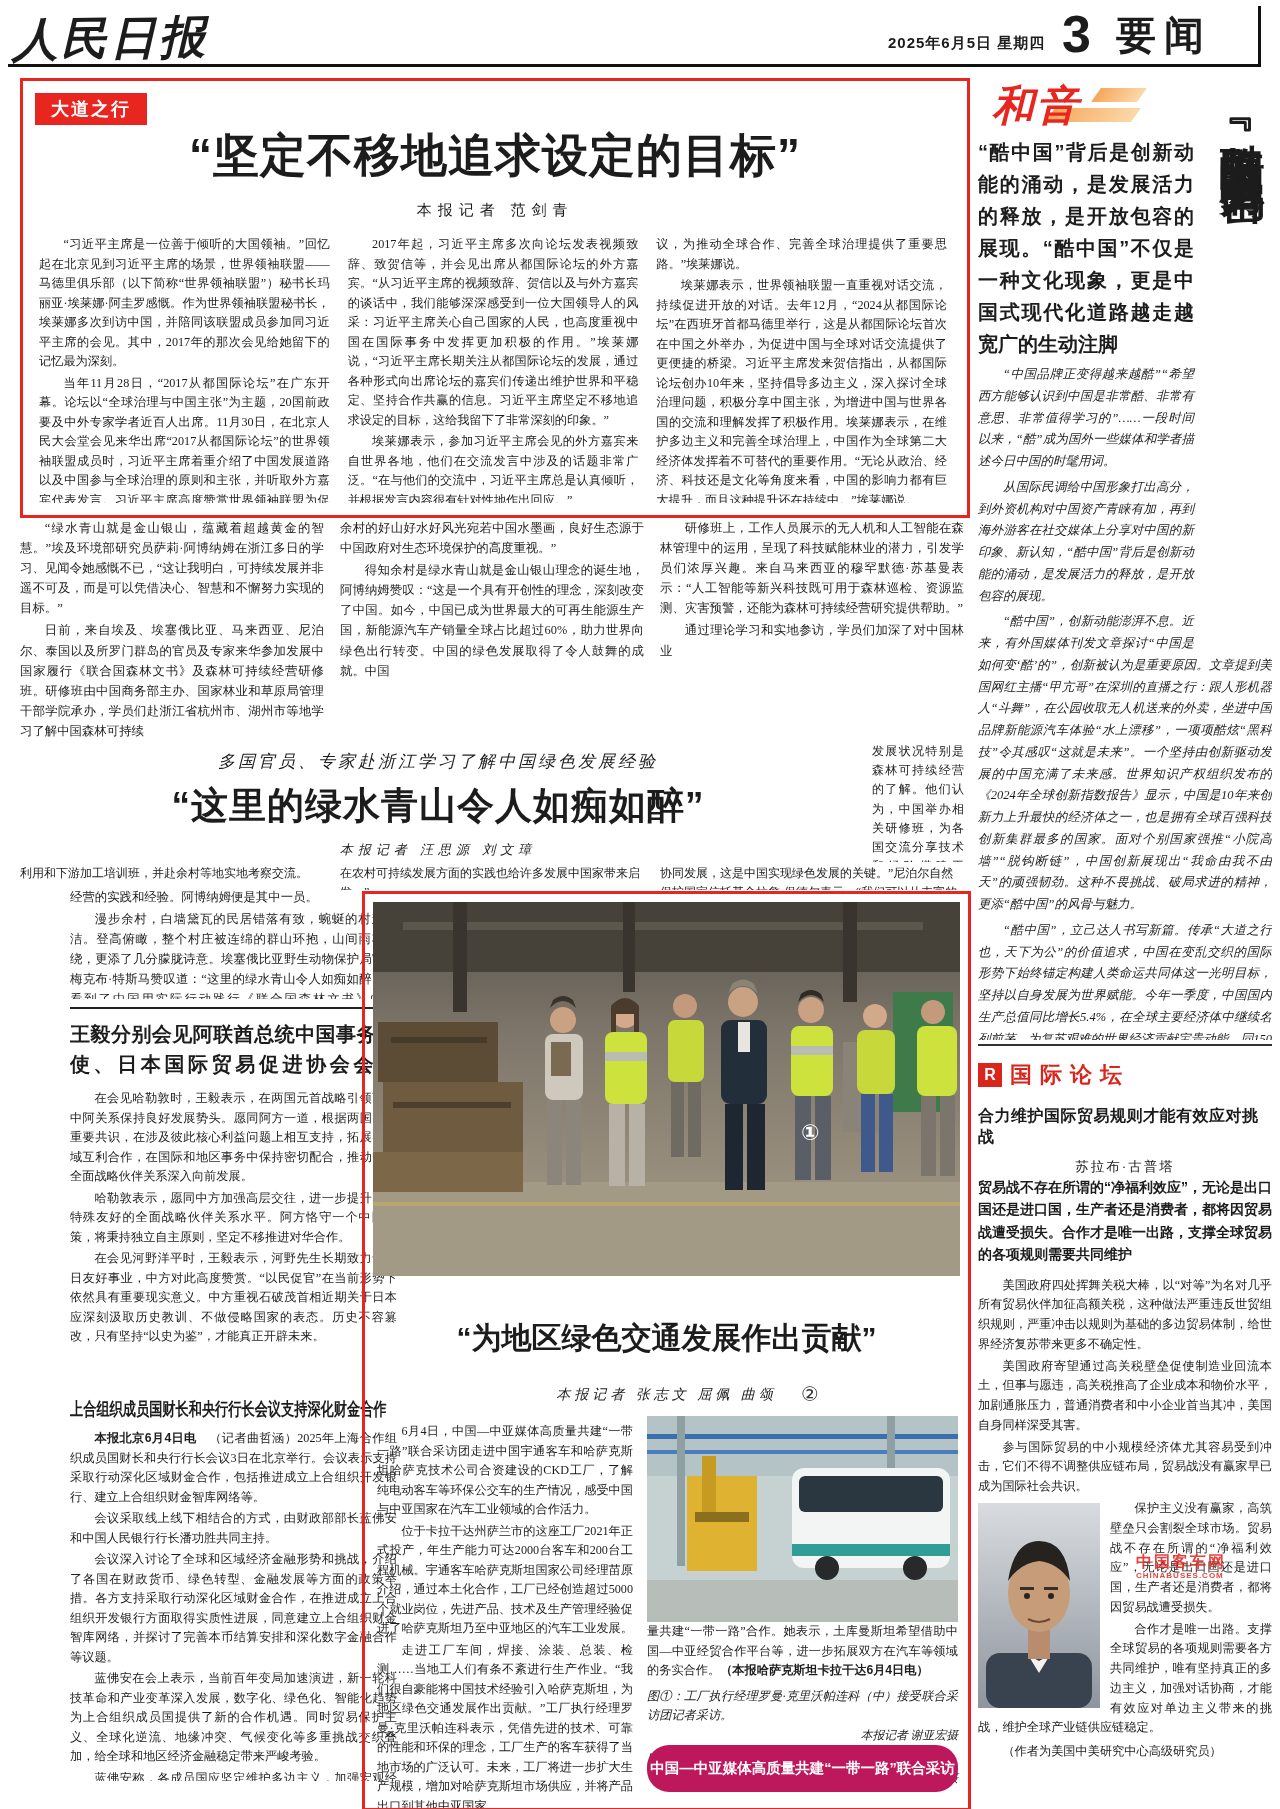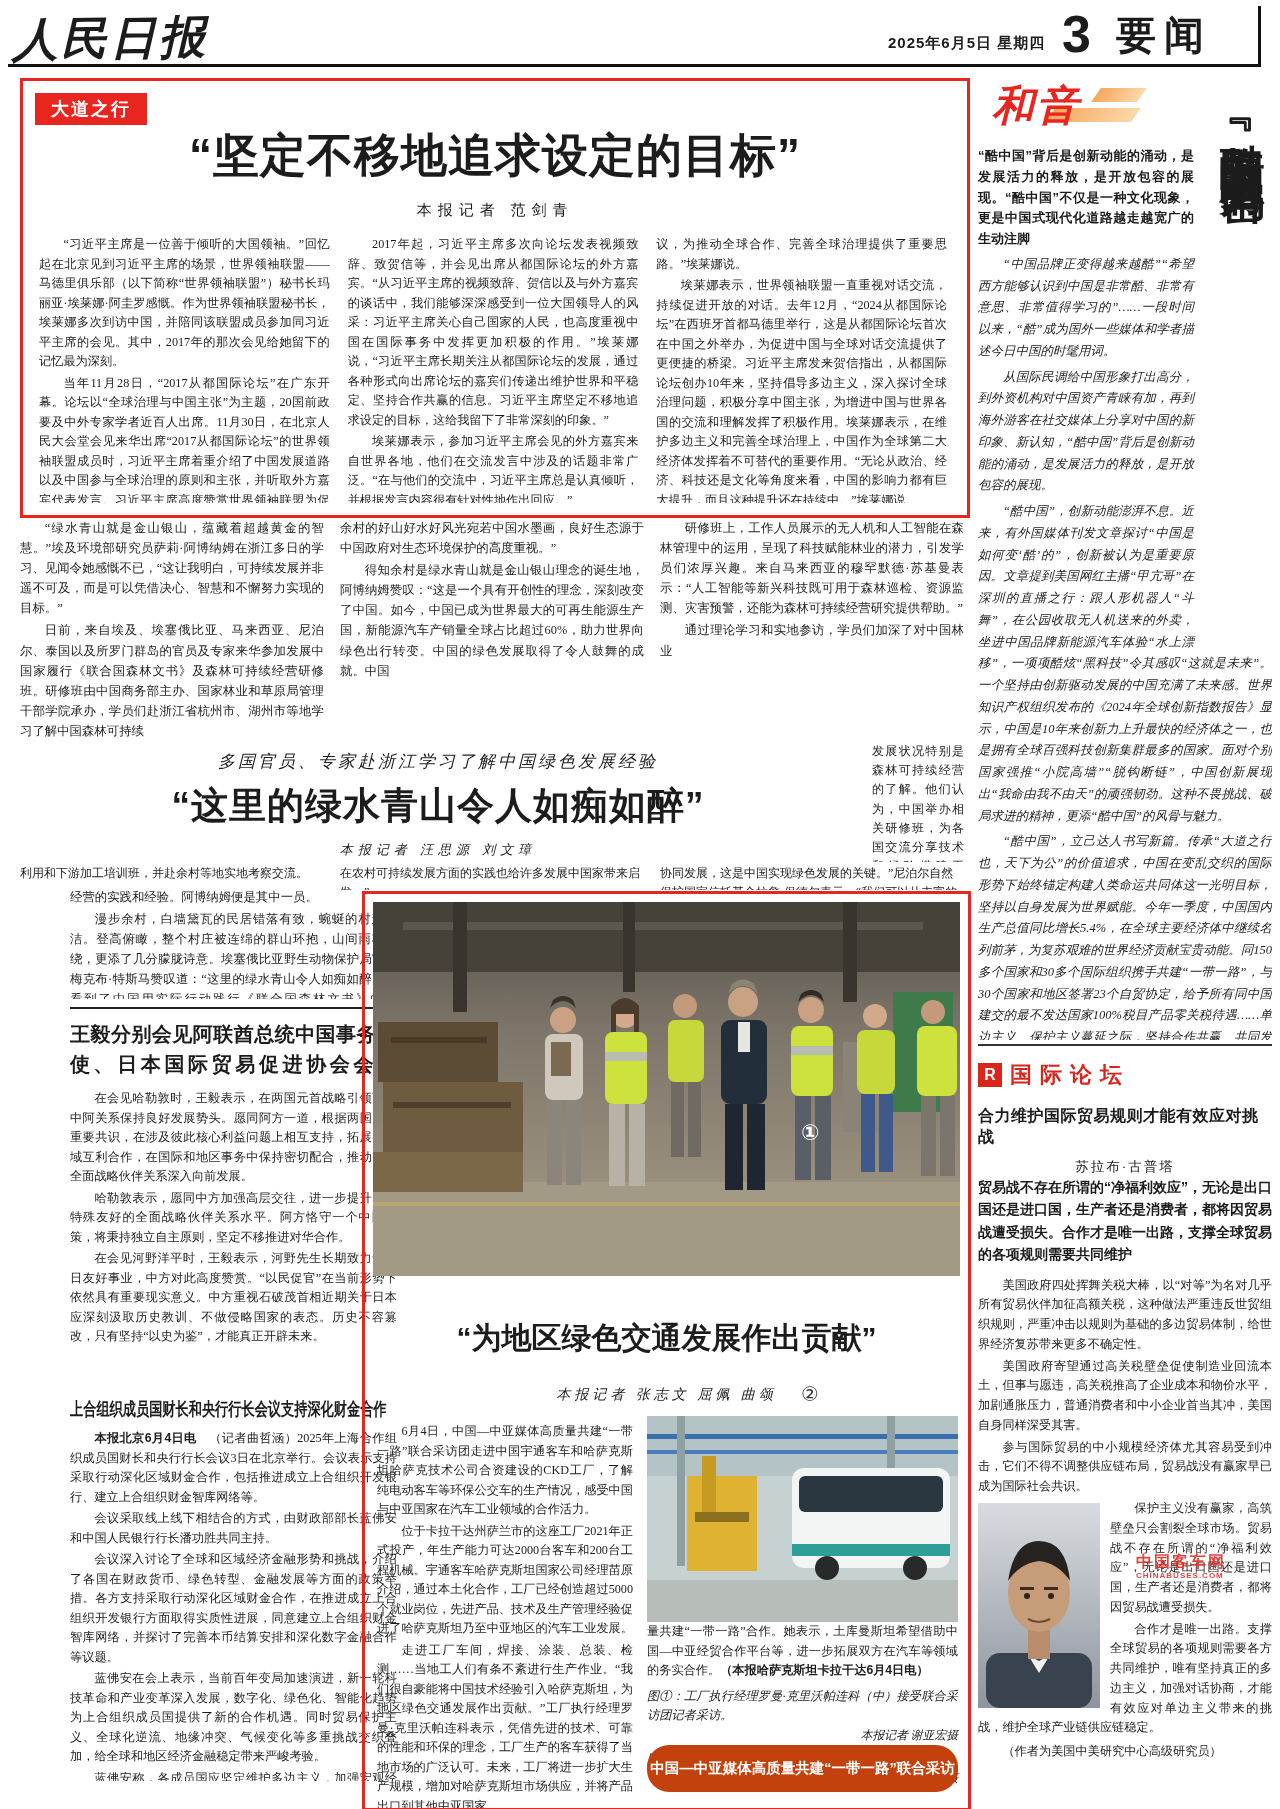--- a/index.html
+++ b/index.html
@@ -33,21 +33,21 @@
   
   .heyin{left:978px;top:78px;width:294px;height:962px;}
   .heyin-badge{position:relative;height:58px;width:150px;margin-left:14px;}
   .heyin-sw1,.heyin-sw2{position:absolute;height:14px;background:linear-gradient(90deg,#f6a75c,#fbd9ab);
         transform:skewX(-35deg);}
   .heyin-sw1{left:58px;top:30px;width:86px;}
   .heyin-sw2{left:104px;top:10px;width:46px;}
   .heyin-badge-text{position:absolute;left:0;top:0;font-size:42px;font-weight:900;font-style:italic;
         color:#e8251f;letter-spacing:2px;font-family:"Liberation Sans",sans-serif;}
   .heyin-spacer{float:right;width:78px;height:516px;}
-  .heyin-intro{margin-top:10px;font-size:13px;line-height:1.6;font-weight:bold;text-align:justify;
+  .heyin-intro{font-size:20px;line-height:1.6;font-weight:bold;text-align:justify;
         font-family:"Liberation Sans",sans-serif;}
   .heyin-body p{font-size:12.5px;line-height:1.74;font-style:italic;text-align:justify;text-indent:2em;margin-top:4px;}
   .vtitle{position:absolute;right:0;top:26px;height:575px;writing-mode:vertical-rl;font-size:45px;
         font-weight:900;letter-spacing:4px;line-height:1.35;font-family:"Liberation Sans",sans-serif;}
 
   .rule-right{left:978px;top:1044px;width:294px;height:2px;background:#333;}
 
   
   .forum{left:978px;top:1054px;width:294px;height:755px;}
   .forum-badges{display:flex;align-items:center;gap:8px;margin-top:6px;}
@@ -104,21 +104,21 @@
         letter-spacing:4px;font-style:italic;}
   .marker2{position:absolute;left:436px;top:488px;color:#333;font-size:20px;}
   .tr-left{position:absolute;left:12px;top:528px;width:256px;height:372px;}
   .tr-right{position:absolute;left:282px;top:522px;width:311px;height:320px;}
   .photo2{width:311px;height:206px;}
   .tr-right p{font-size:12.2px;line-height:1.6;text-align:justify;}
   .tr-datepar{text-indent:0 !important;}
   .tr-dateline{font-weight:bold;font-family:"Liberation Sans",sans-serif;}
   .cap{font-size:11.8px;line-height:1.55;font-style:italic;text-align:justify;margin-top:6px;}
   .credit{font-size:11.8px;font-style:italic;text-align:right;}
-  .banner{position:absolute;left:282px;top:851px;width:311px;height:47px;background:#c2410c;color:#fff;
+  .banner{position:absolute;left:282px;top:851px;width:311px;height:47px;background:#be185d;color:#fff;
         font-size:14.5px;font-weight:bold;text-align:center;line-height:47px;
         font-family:"Liberation Sans",sans-serif;border-radius:22px;}
 </style>
 </head>
 <body>
 
 <div class="page">
 
   <div class="sec" style="left:0;top:0;width:1280px;height:70px;">
     <div class="masthead">人民日报</div>

